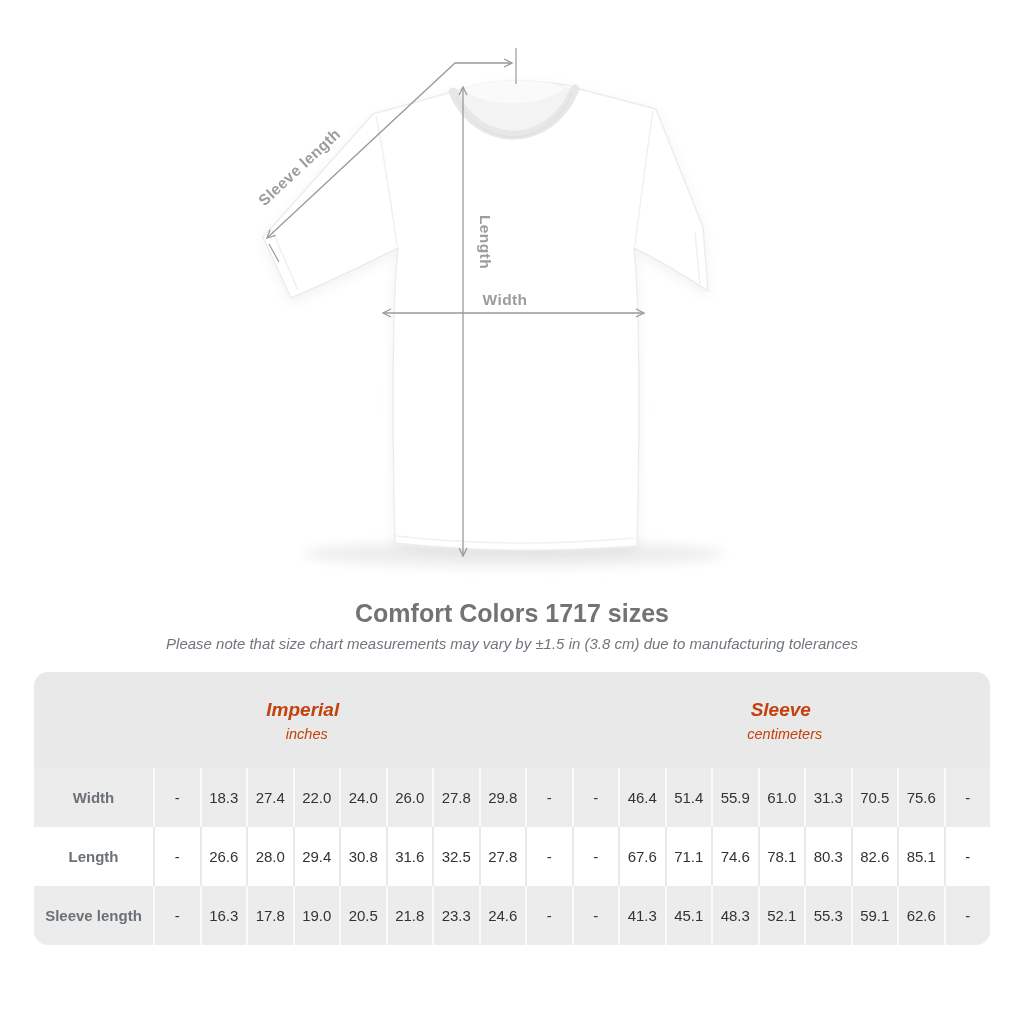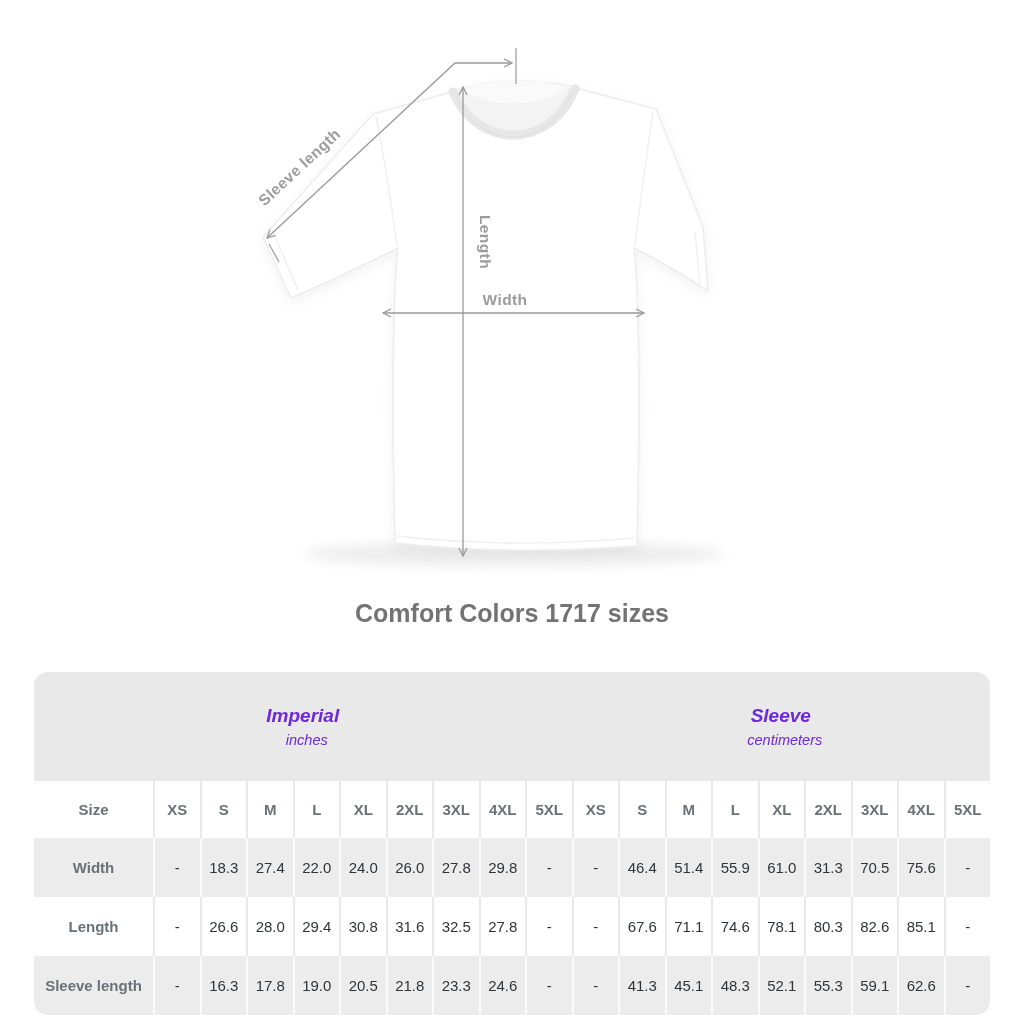--- a/index.html
+++ b/index.html
@@ -20,21 +20,21 @@
   .heading h1{margin:0;font-size:25px;line-height:30px;font-weight:700;color:#737373;}
   .heading p{margin:7px 0 0 0;font-size:15px;font-style:italic;color:#70767c;}
   
   .size-table-wrap{position:absolute;top:672px;left:34px;width:956px;}
   table.size-table{width:956px;table-layout:fixed;border-collapse:separate;border-spacing:0;}
   table.size-table td{
     text-align:center;vertical-align:middle;padding:0;
     font-size:15px;color:#313437;
   }
   tr.units-row td{
-    height:109px;background:#e9e9e9;color:#6d28d9;
+    height:96px;background:#e9e9e9;color:#c2410c;
   }
   tr.units-row td:first-child{border-top-left-radius:14px;}
   tr.units-row td:last-child{border-top-right-radius:14px;}
   .unit-name{font-size:19px;font-weight:700;font-style:italic;line-height:22px;}
   .unit-sub{font-size:14.5px;font-style:italic;margin-top:5px;padding-left:8px;}
   tr.sizes-row td{height:57px;background:#ffffff;font-weight:700;color:#6b7177;}
   tr.sizes-row td + td{border-left:2px solid #e9e9e9;}
   tr.data-row td{height:59px;background:#ffffff;}
   tr.data-row td + td{border-left:2px solid #e9e9e9;}
   tr.data-row.shaded td{background:#ececec;}
@@ -97,20 +97,21 @@
     </g>
 
     <text class="dim-label" transform="translate(303,171) rotate(-43)" text-anchor="middle">Sleeve length</text>
     <text class="dim-label" transform="translate(480,242) rotate(90)" text-anchor="middle">Length</text>
     <text class="dim-label" x="505" y="305" text-anchor="middle">Width</text>
   </svg>
 </div>
 
 <div class="heading">
   <h1>Comfort Colors 1717 sizes</h1>
+  <p>Please note that size chart measurements may vary by ±1.5 in (3.8 cm) due to manufacturing tolerances</p>
 </div>
 
 <div class="size-table-wrap">
   <table class="size-table">
     <colgroup>
       <col style="width:119px">
       <col>
         <col>
         <col>
         <col>
@@ -135,41 +136,20 @@
         <td colspan="10">
           <div class="unit-name">Imperial</div>
           <div class="unit-sub">inches</div>
         </td>
         <td colspan="9">
           <div class="unit-name">Sleeve</div>
           <div class="unit-sub">centimeters</div>
         </td>
       </tr>
 
-      <tr class="sizes-row">
-        <td class="row-label">Size</td>
-        <td>XS</td>
-        <td>S</td>
-        <td>M</td>
-        <td>L</td>
-        <td>XL</td>
-        <td>2XL</td>
-        <td>3XL</td>
-        <td>4XL</td>
-        <td>5XL</td>
-        <td>XS</td>
-        <td>S</td>
-        <td>M</td>
-        <td>L</td>
-        <td>XL</td>
-        <td>2XL</td>
-        <td>3XL</td>
-        <td>4XL</td>
-        <td>5XL</td>
-      </tr>
 
       <tr class="data-row shaded">
         <td class="row-label">Width</td>
         <td>-</td>
         <td>18.3</td>
         <td>27.4</td>
         <td>22.0</td>
         <td>24.0</td>
         <td>26.0</td>
         <td>27.8</td>

